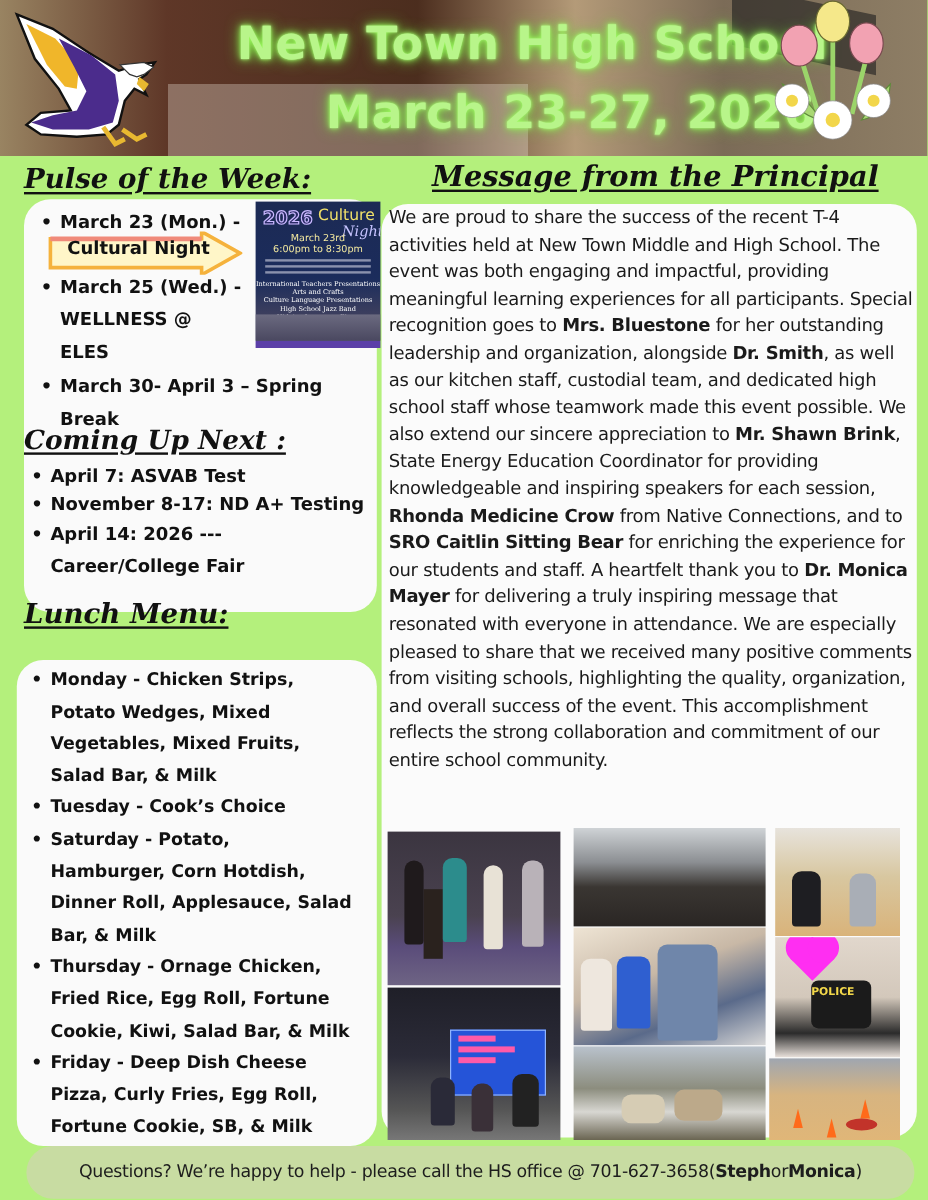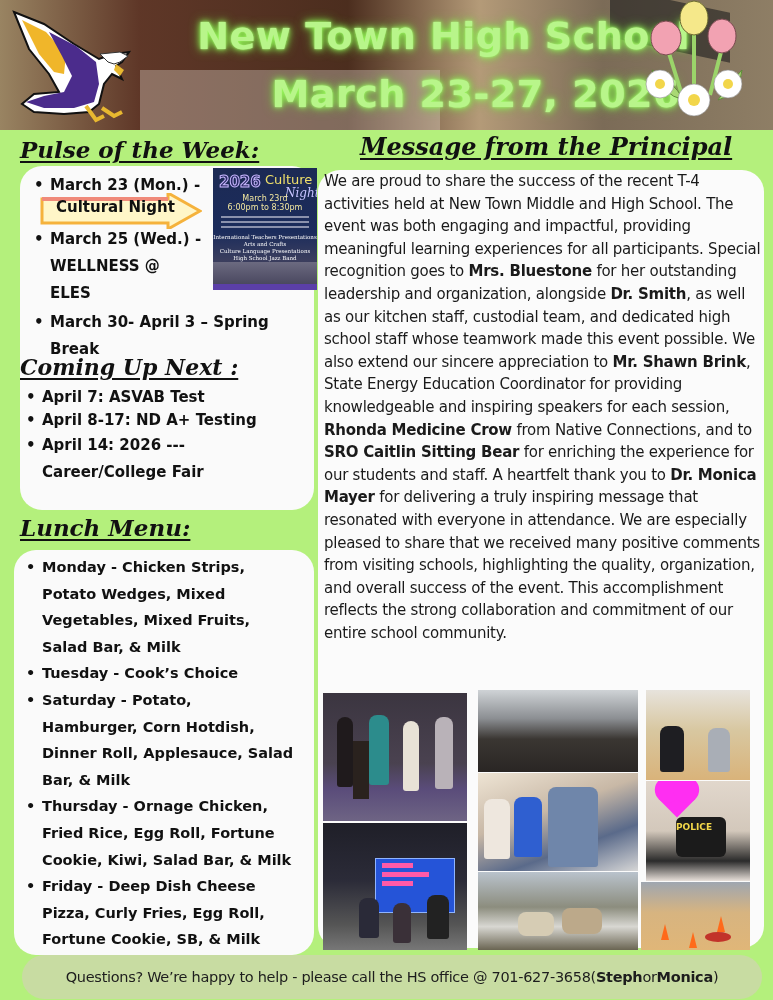--- a/index.html
+++ b/index.html
@@ -31,21 +31,21 @@
   .mascot { position: absolute; left: 4px; top: 4px; width: 130px; height: 122px; }
   .flowers { position: absolute; left: 632px; top: 0px; width: 140px; height: 128px; }
 
   .head-script {
     position: absolute;
     font-family: "DejaVu Serif", serif; font-style: italic; font-weight: bold;
     color: #111; text-decoration: underline; text-underline-offset: 3px;
   }
   .pulse-title { left: 20px; top: 136px; font-size: 23px; }
   .coming-title { left: 20px; top: 354px; font-size: 22px; }
-  .lunch-title { left: 20px; top: 514px; font-size: 23px; }
+  .lunch-title { left: 20px; top: 498px; font-size: 23px; }
   .msg-title { left: 360px; top: 132px; font-size: 24px; }
 
   .card { position: absolute; background: #fafafa; border-radius: 22px; }
   .card-pulse { left: 20px; top: 166px; width: 294px; height: 344px; }
   .card-lunch { left: 14px; top: 550px; width: 300px; height: 405px; }
   .card-msg { left: 318px; top: 170px; width: 446px; height: 778px; background:#fbfbfb; }
 
   .hand {
     font-family: "DejaVu Sans", sans-serif; font-weight: bold;
     font-size: 15px; color: #111;
@@ -196,21 +196,21 @@
     <div>High School Jazz Band</div>
     <div>Hidatsa Language Bingo</div>
     <div>Dance Group Golden</div>
   </div>
   <div class="p-build"></div>
 </div>
 
 <div class="head-script coming-title">Coming Up Next :</div>
 <ul class="blist hand coming-list">
   <li>April 7: ASVAB Test</li>
-  <li>April 8-17: ND A+ Testing</li>
+  <li>November 8-17: ND A+ Testing</li>
   <li class="wrap"><span>April 14: 2026 ---</span><br><span>Career/College Fair</span></li>
 </ul>
 
 <div class="head-script lunch-title">Lunch Menu:</div>
 <div class="card card-lunch"></div>
 <ul class="blist hand lunch-list">
   <li>
     <span>Monday - Chicken Strips,</span><br><span>Potato Wedges, Mixed</span><br><span>Vegetables, Mixed Fruits,</span><br><span>Salad Bar, &amp; Milk</span>
   </li>
   <li><span>Tuesday - Cook’s Choice</span></li>

